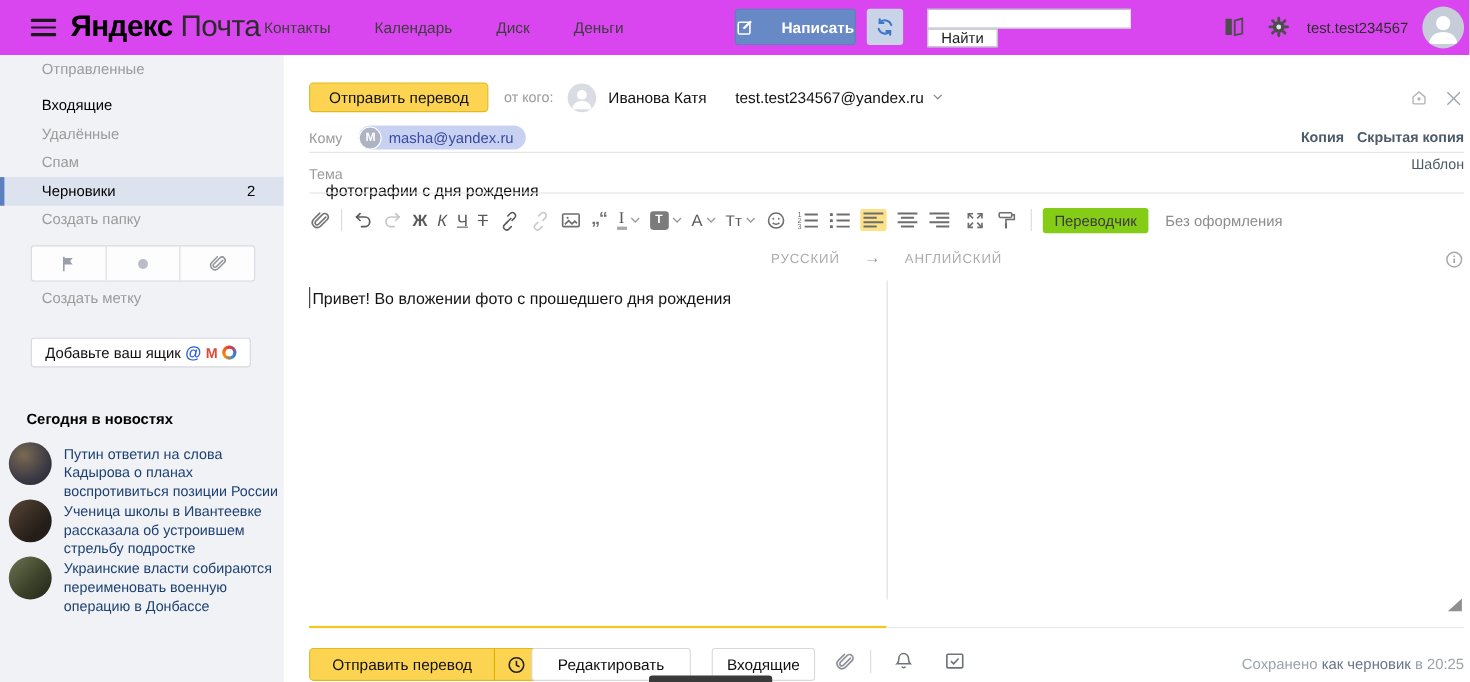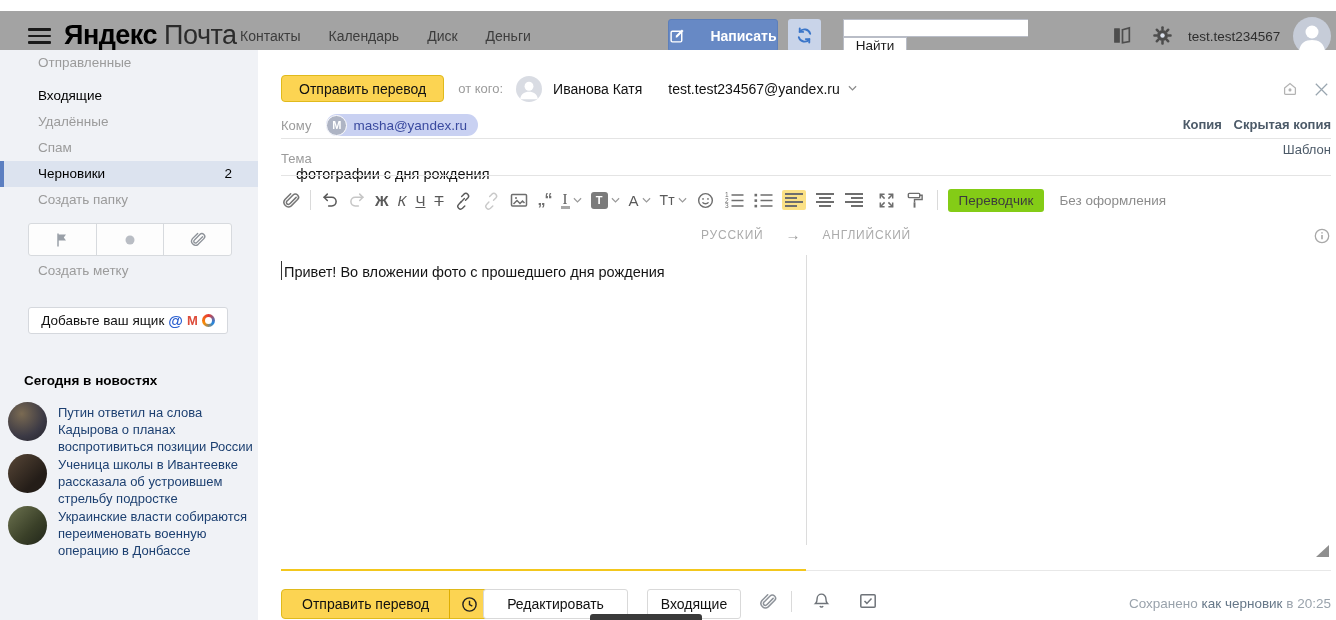--- a/index.html
+++ b/index.html
@@ -1,27 +1,27 @@
 <!DOCTYPE html>
 <html><head>
 <meta charset="utf-8">
 <style>
   * { box-sizing: border-box; margin: 0; padding: 0; }
   html,body { width:1336px; height:620px; }
   body { font-family:"Liberation Sans", sans-serif; background:#fff; overflow:hidden; }
   #app { position:relative; width:1336px; height:620px; }
 
   
-  .hdr { position:absolute; left:0; top:11px; width:1336px; height:50px; background:#a3a3a3; }
+  .hdr { position:absolute; left:0; top:0; width:1336px; height:50px; background:#d946ef; }
   .hamburger { position:absolute; left:28px; top:17px; width:23px; height:16px; cursor:pointer; }
   .hamburger i { display:block; height:2.6px; background:#1a1a1a; margin-bottom:4px; border-radius:1px; }
   .logo { position:absolute; left:64px; top:9px; font-size:27px; color:#000; white-space:nowrap; }
   .logo .l1 { font-weight:700; letter-spacing:-0.5px; }
   .logo .l2 { font-weight:400; color:#2b2b2b; margin-left:7px; letter-spacing:-0.5px; }
-  .hnav { position:absolute; left:240px; top:17px; display:flex; gap:28px; font-size:14px; color:#3d3d3d; }
+  .hnav { position:absolute; left:240px; top:17px; display:flex; gap:40px; font-size:14px; color:#3d3d3d; }
   .hnav span { cursor:pointer; }
   .btn-compose { position:absolute; left:668px; top:8px; width:110px; height:33px; background:#6789c5; border:1px solid #5d7fba; border-radius:3px; color:#fff; font-size:14px; font-weight:700; display:flex; align-items:center; justify-content:center; gap:24px; cursor:pointer; }
   .btn-refresh { position:absolute; left:788px; top:8px; width:33px; height:33px; background:#c9d4e9; border-radius:3px; display:flex; align-items:center; justify-content:center; cursor:pointer; }
   .search-wrap { position:absolute; left:843px; top:8px; width:250px; height:34px; display:flex;flex-direction:column; }
   .search-wrap input { width:185px; height:34px; border:1px solid #b9bdc7; border-right:none; padding:0 8px; font-size:14px; font-family:inherit; outline:none; }
   .search-wrap button { width:64px; height:34px; background:#fff; border:1px solid #b9bdc7; font-size:13.5px; color:#1a1a1a; font-family:inherit; cursor:pointer; }
   .hdr-ico { position:absolute; top:14px; cursor:pointer; }
   .hdr-user { position:absolute; left:1188px; top:18px; font-size:13.5px; color:#2e2e2e; cursor:pointer; }
   .hdr-avatar { position:absolute; left:1293px; top:6px; width:38px; height:38px; border-radius:50%; background:#c6ccd8; overflow:hidden; cursor:pointer; }
 

